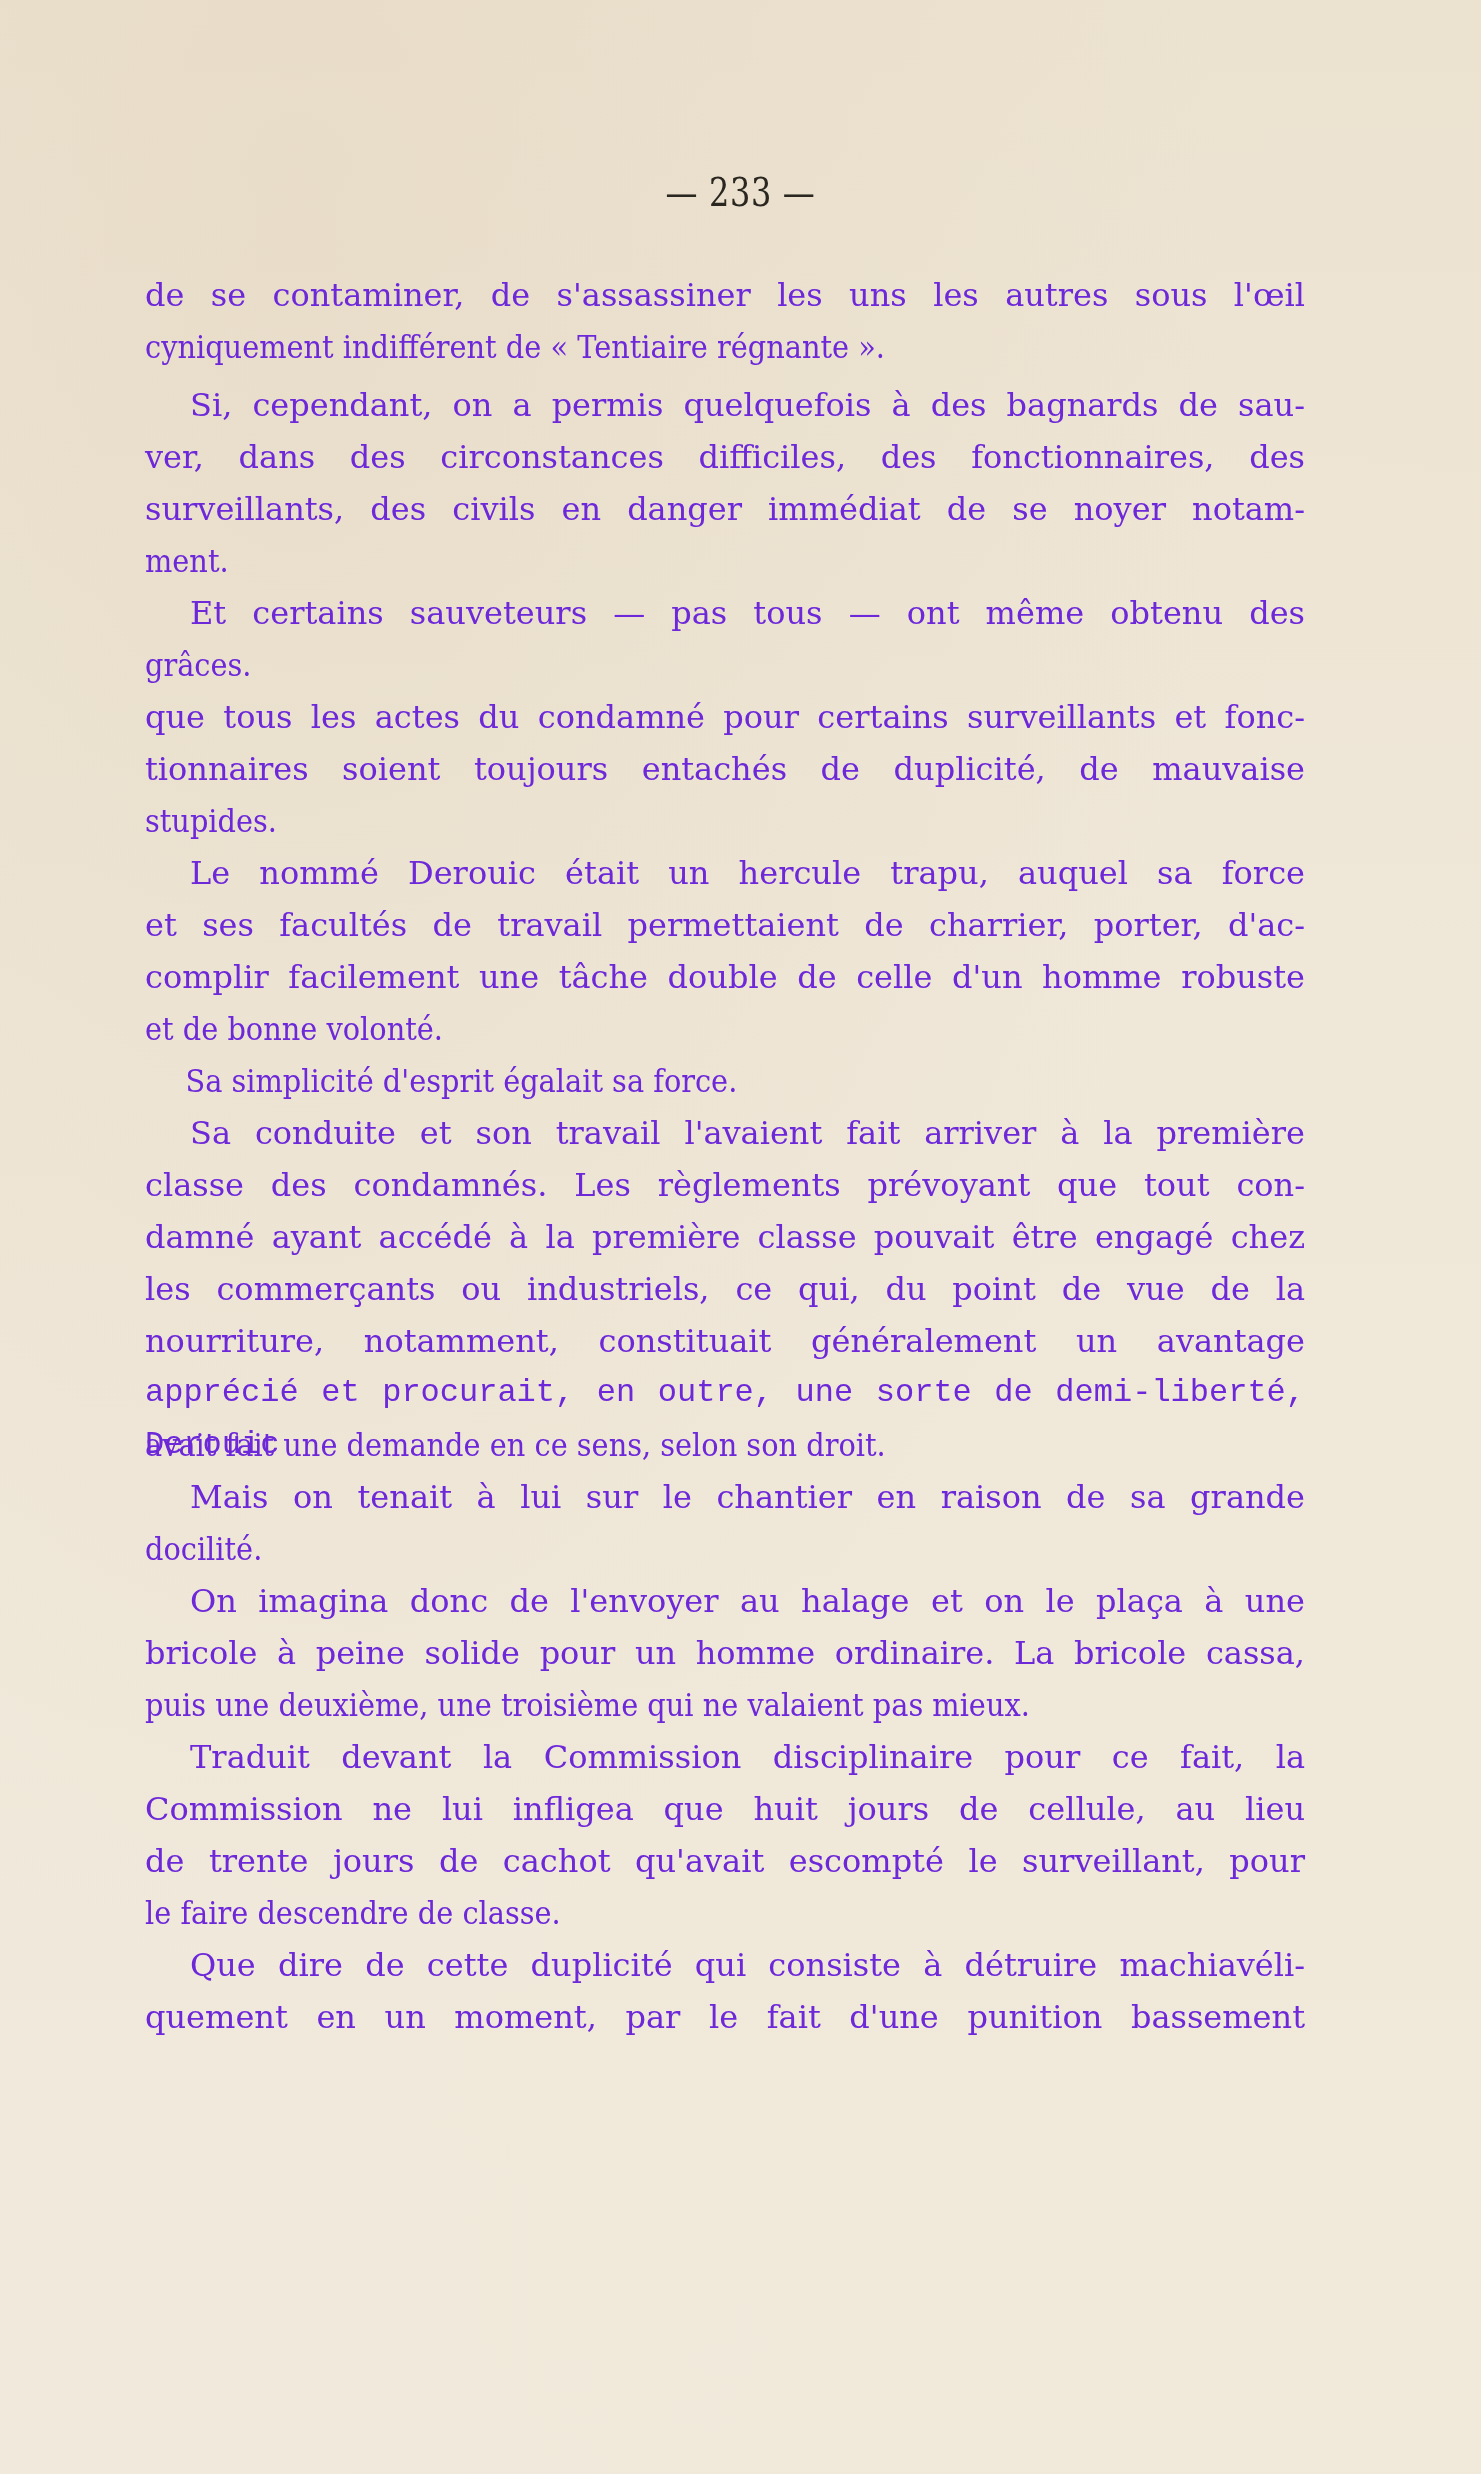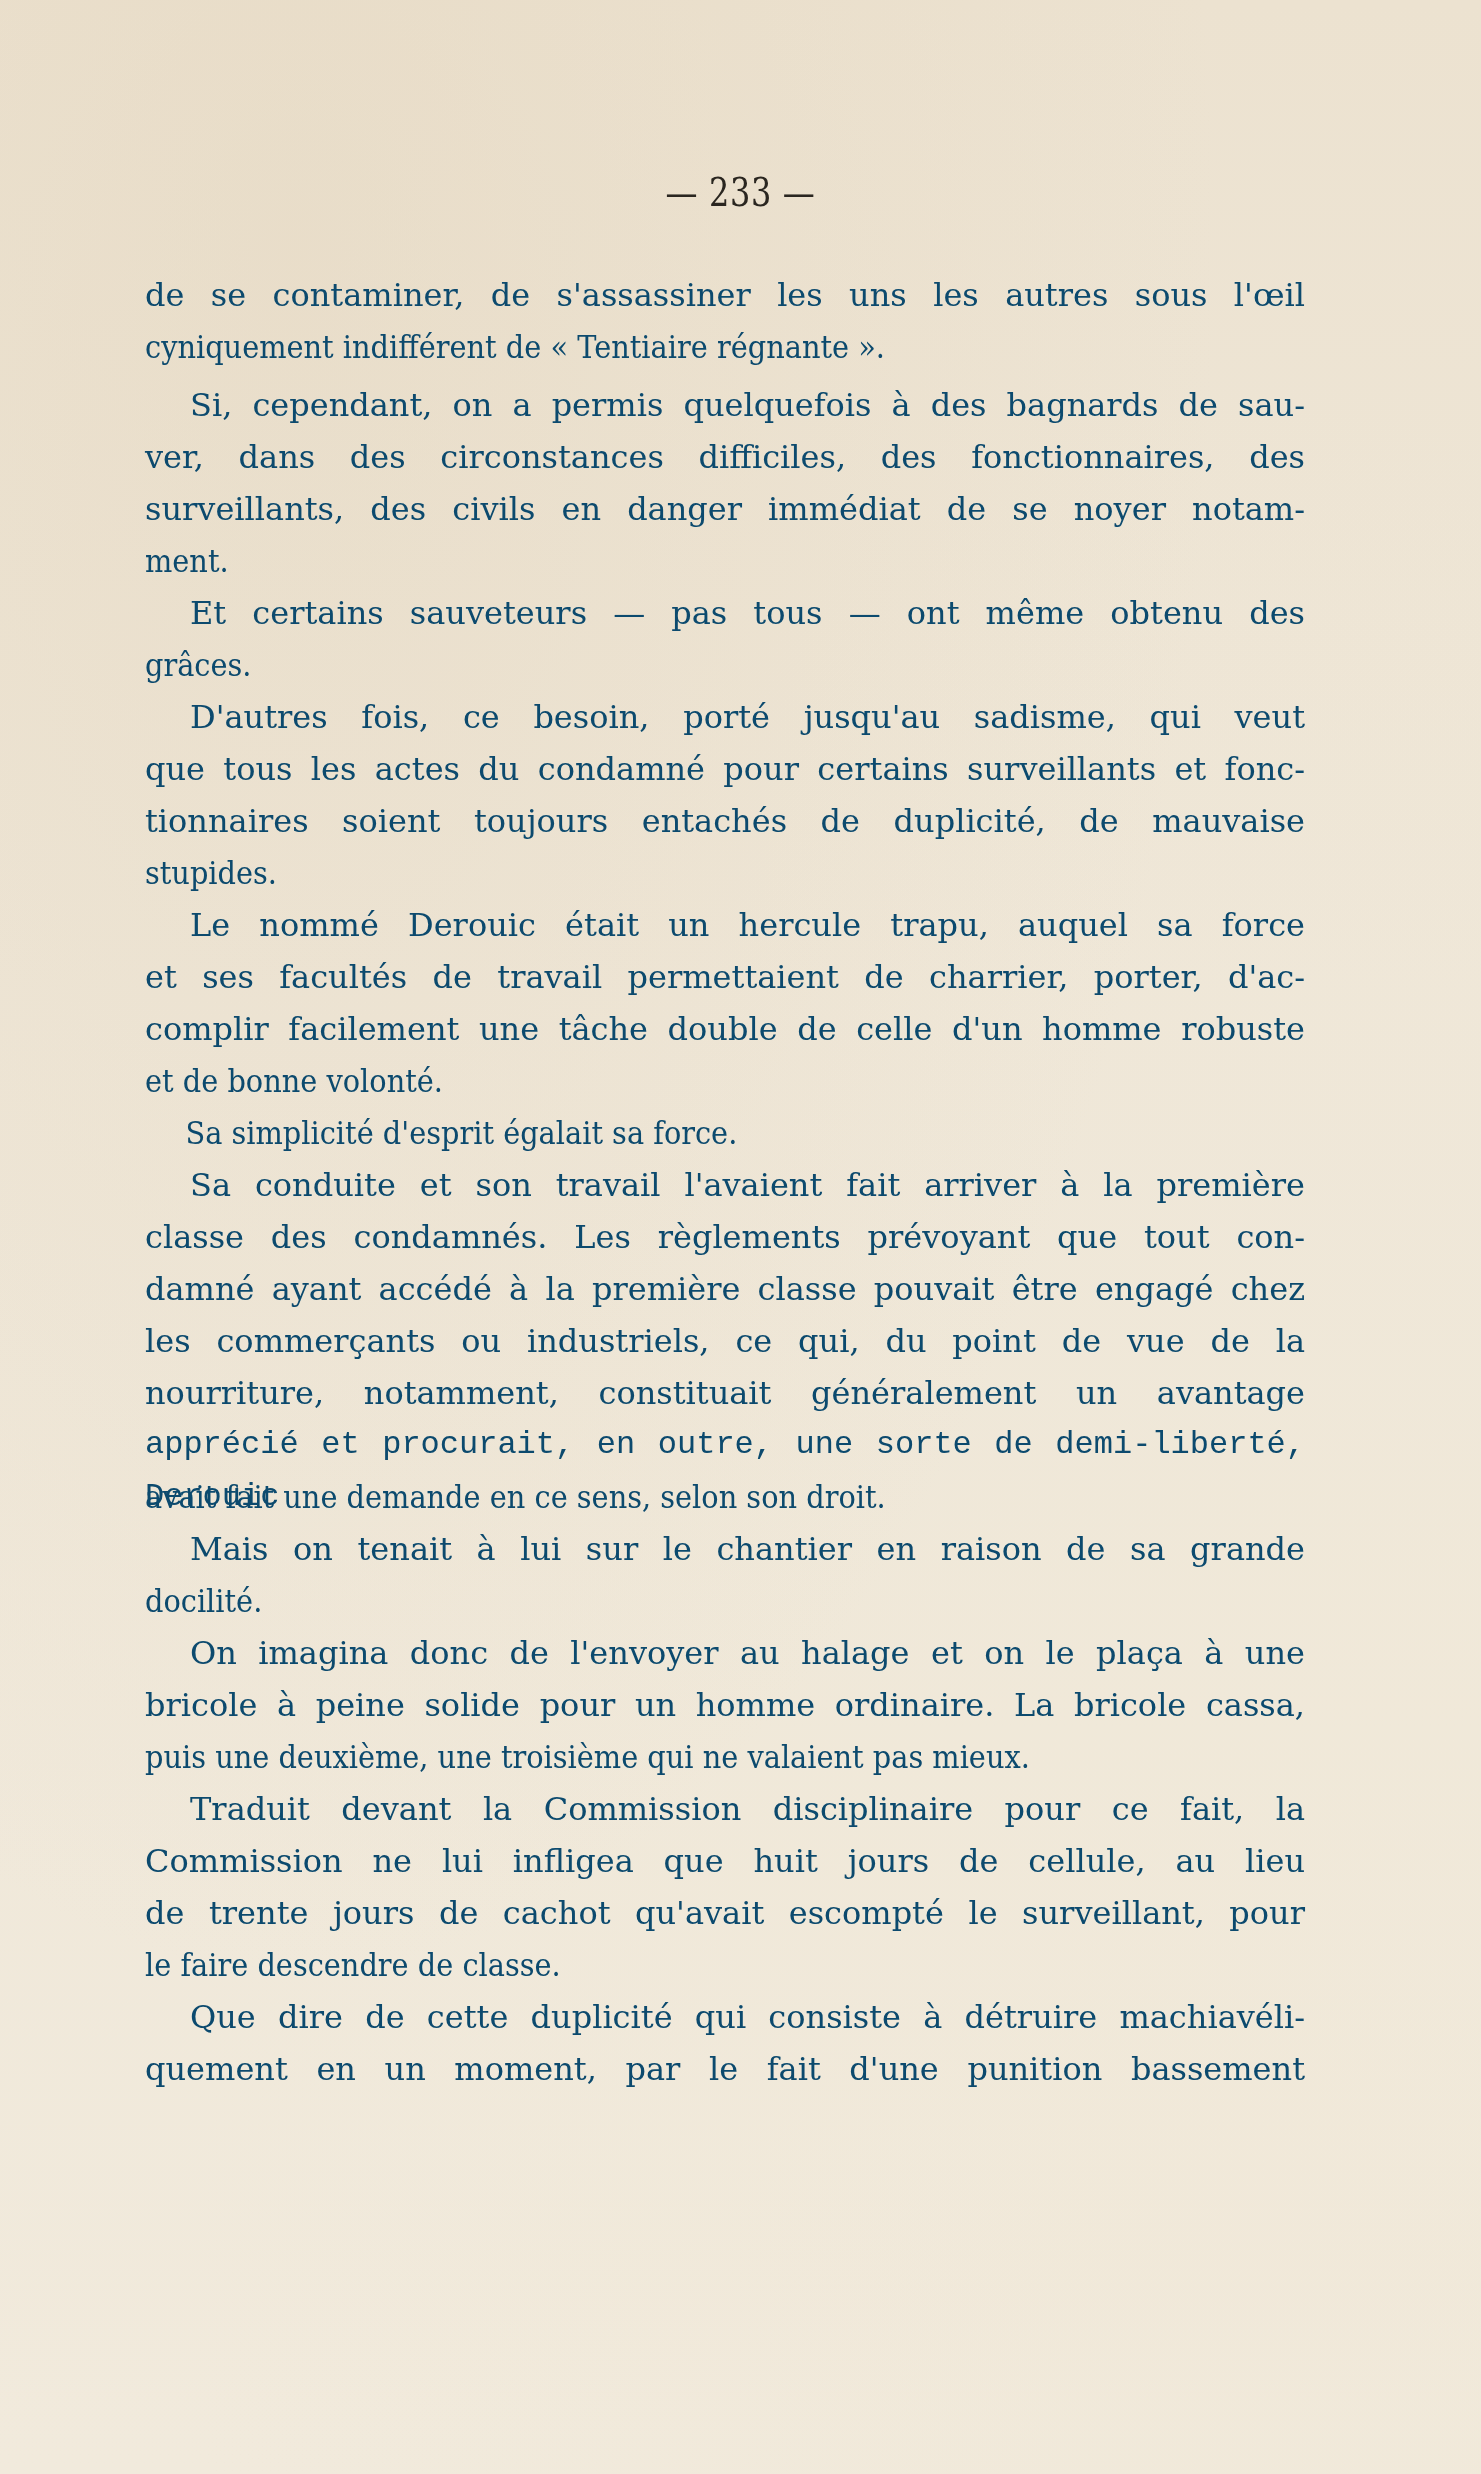--- a/index.html
+++ b/index.html
@@ -36,21 +36,21 @@
       transform-origin: 50% 50%;
     }
     .text-block {
       position: absolute;
       left: 145px;
       top: 269px;
       width: 1160px;
       font-family: "DejaVu Serif", serif;
       font-size: 32px;
       line-height: 52px;
-      color: #0c4a6e;
+      color: #6d28d9;
     }
     .line {
       display: block;
       height: 52px;
       white-space: nowrap;
       text-align: justify;
       text-align-last: justify;
       transform-origin: 0 50%;
     }
     .line.last {
@@ -69,21 +69,20 @@
 
 <div class="text-block" id="text-block">
     <div class="line" style="white-space: normal;">de se contaminer, de s'assassiner les uns les autres sous l'œil</div>
     <div class="line last" style="transform: scaleX(0.9);">cyniquement indifférent de « Tentiaire régnante ».</div>
     <div class="line indent" style="white-space: normal; margin-top: 6px;">Si, cependant, on a permis quelquefois à des bagnards de sau-</div>
     <div class="line" style="white-space: normal;">ver, dans des circonstances difficiles, des fonctionnaires, des</div>
     <div class="line" style="white-space: normal;">surveillants, des civils en danger immédiat de se noyer notam-</div>
     <div class="line last" style="transform: scaleX(0.9);">ment.</div>
     <div class="line indent" style="white-space: normal;">Et certains sauveteurs — pas tous — ont même obtenu des</div>
     <div class="line last" style="transform: scaleX(0.9);">grâces.</div>
-    <div class="line indent" style="white-space: normal;">D'autres fois, ce besoin, porté jusqu'au sadisme, qui veut</div>
     <div class="line" style="white-space: normal;">que tous les actes du condamné pour certains surveillants et fonc-</div>
     <div class="line" style="white-space: normal;">tionnaires soient toujours entachés de duplicité, de mauvaise</div>
     <div class="line last" style="transform: scaleX(0.9);">stupides.</div>
     <div class="line indent" style="white-space: normal;">Le nommé Derouic était un hercule trapu, auquel sa force</div>
     <div class="line" style="white-space: normal;">et ses facultés de travail permettaient de charrier, porter, d'ac-</div>
     <div class="line" style="white-space: normal;">complir facilement une tâche double de celle d'un homme robuste</div>
     <div class="line last" style="transform: scaleX(0.9);">et de bonne volonté.</div>
     <div class="line indent last" style="transform: scaleX(0.9);">Sa simplicité d'esprit égalait sa force.</div>
     <div class="line indent" style="white-space: normal;">Sa conduite et son travail l'avaient fait arriver à la première</div>
     <div class="line" style="white-space: normal;">classe des condamnés. Les règlements prévoyant que tout con-</div>

